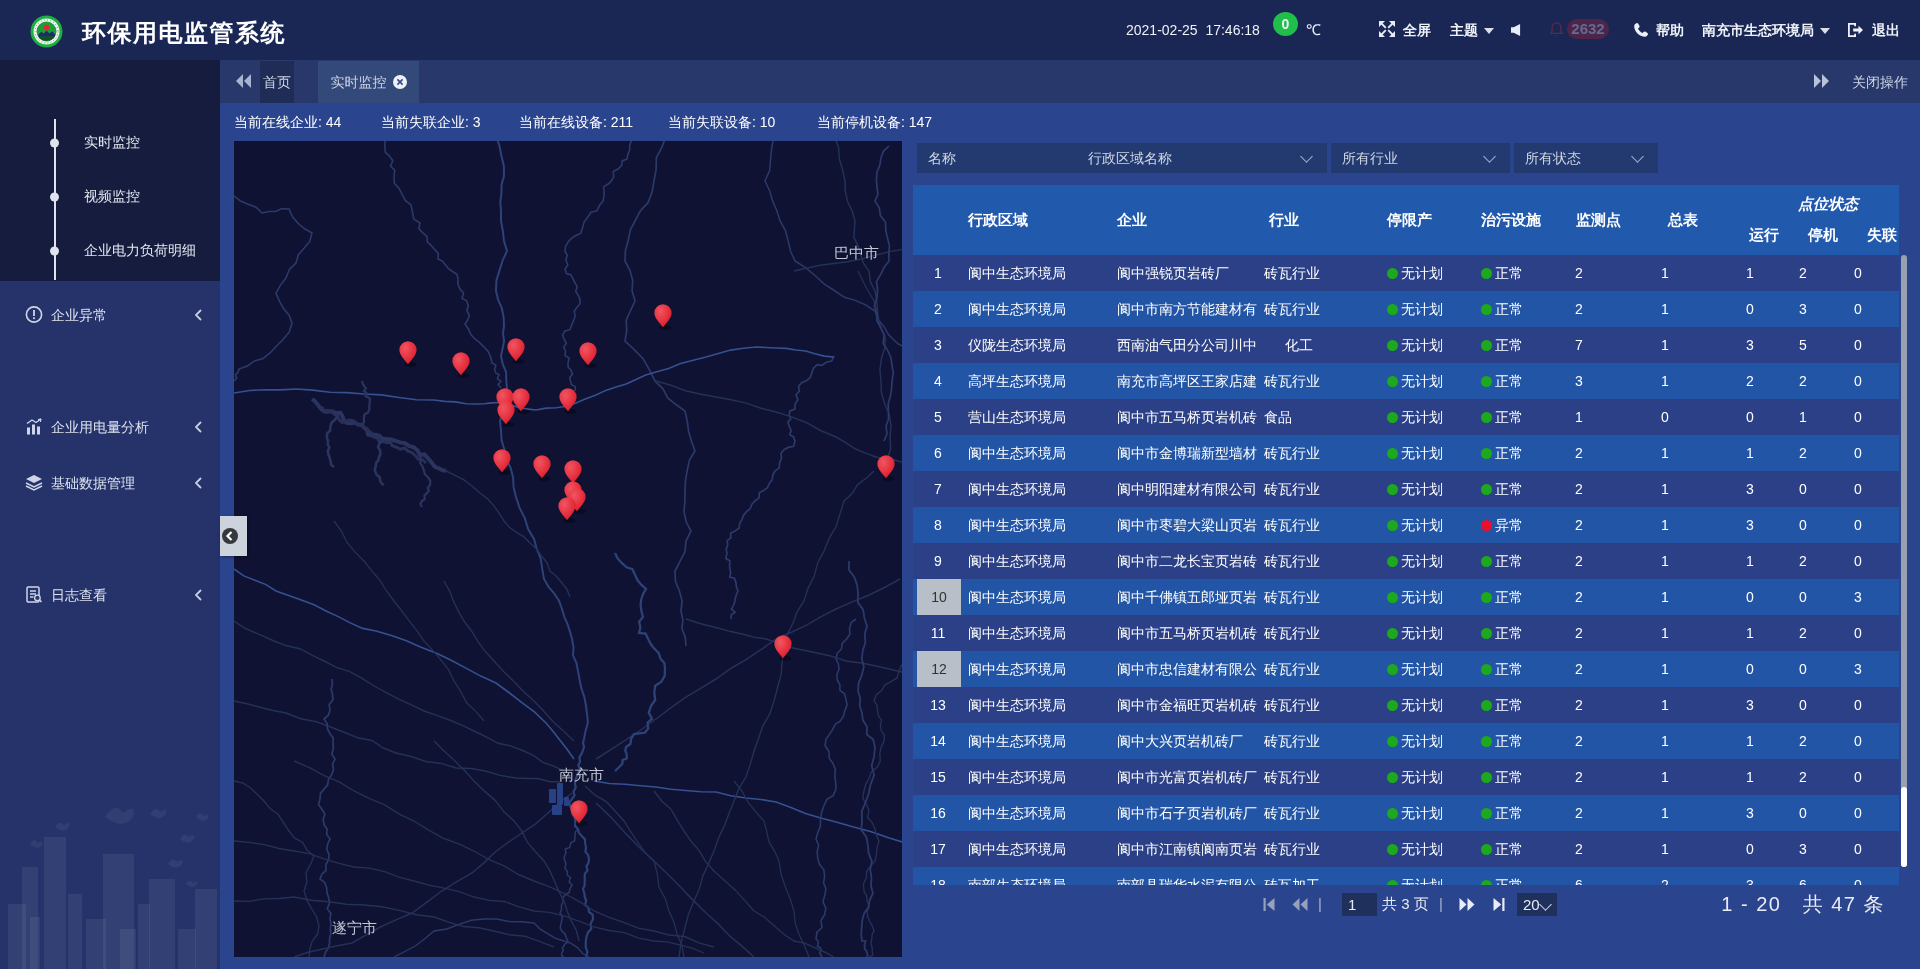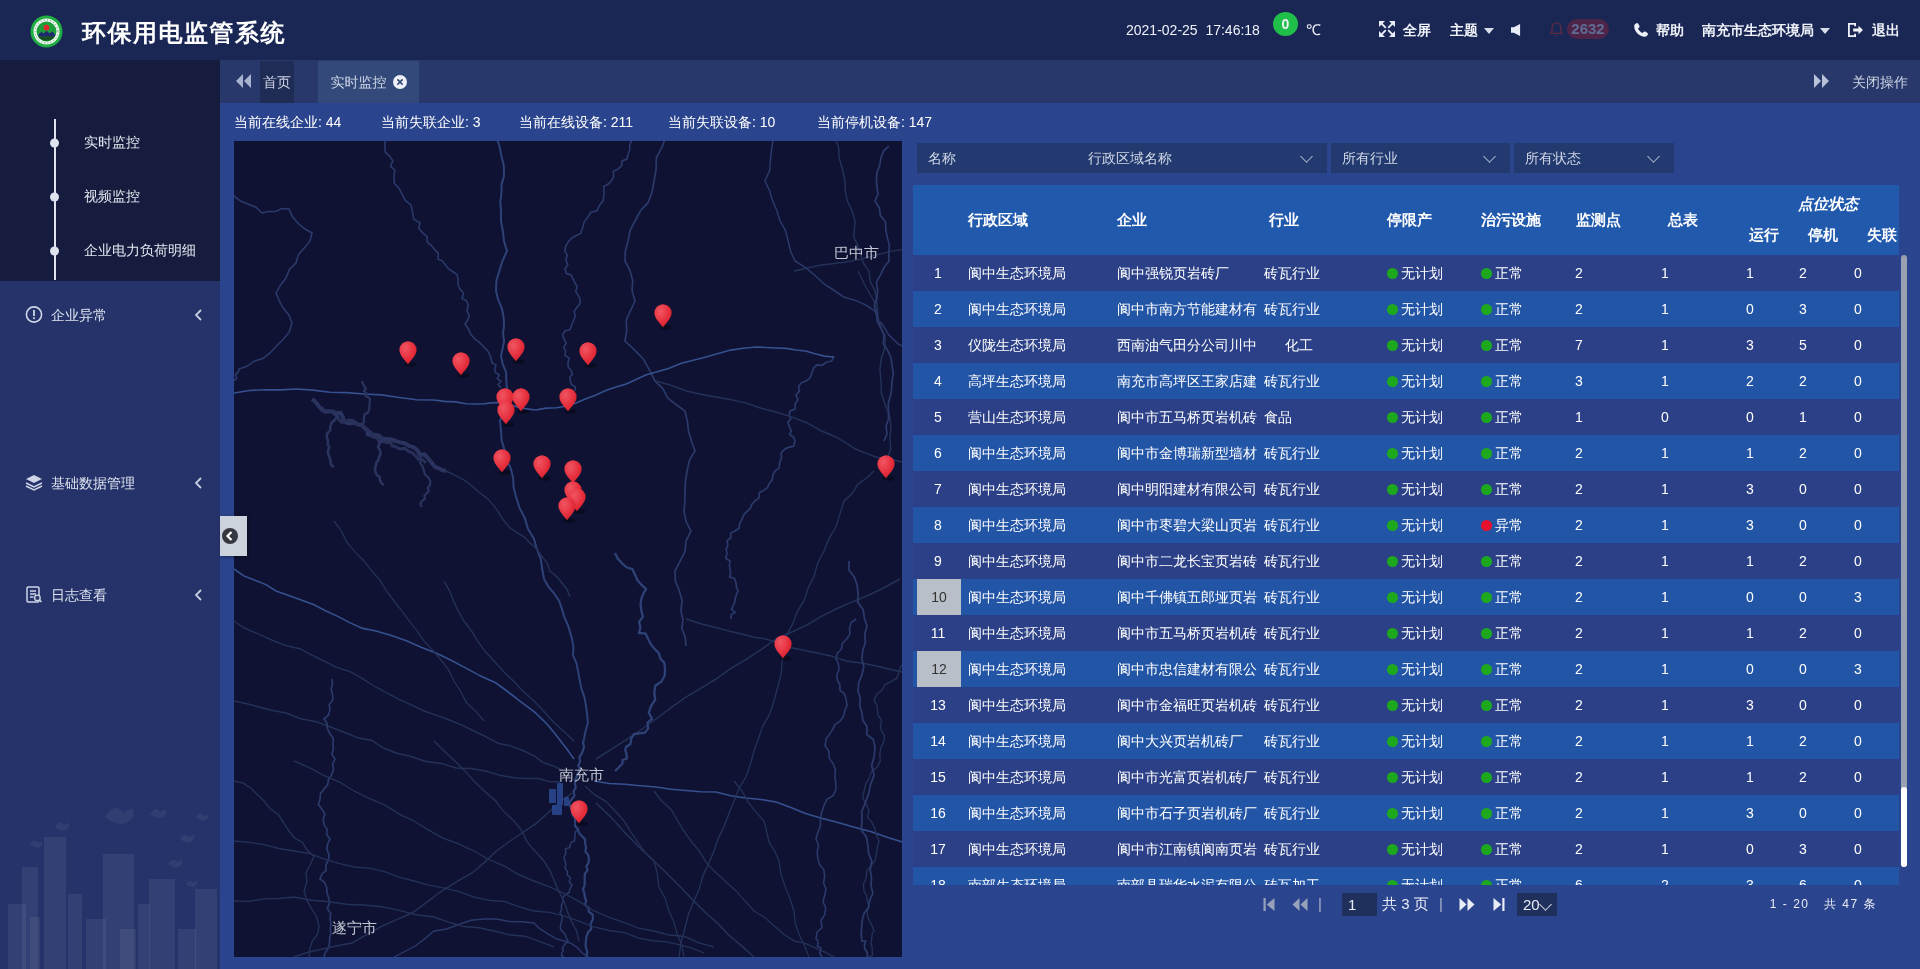--- a/index.html
+++ b/index.html
@@ -102,20 +102,33 @@
       <span class="ic"><svg width="18" height="18" viewBox="0 0 18 18">
           <circle cx="9" cy="9" r="7.6" fill="none" stroke="#cfd5e6" stroke-width="1.6"></circle>
           <rect x="8.1" y="4.5" width="1.8" height="6" fill="#cfd5e6"></rect>
           <rect x="8.1" y="11.8" width="1.8" height="1.8" fill="#cfd5e6"></rect>
         </svg></span>
       <span class="txt">企业异常</span>
       <span class="ch"><svg width="7" height="12" viewBox="0 0 7 12">
           <path d="M6,1 L1,6 L6,11" fill="none" stroke="#c7cedf" stroke-width="1.8"></path>
         </svg></span>
     </div>
+ <div class="mi" style="top:340px">
+      <span class="ic"><svg width="19" height="18" viewBox="0 0 19 18">
+          <rect x="2" y="10" width="3" height="7" fill="#cfd5e6"></rect>
+          <rect x="7" y="7" width="3" height="10" fill="#cfd5e6"></rect>
+          <rect x="12" y="9" width="3" height="8" fill="#cfd5e6"></rect>
+          <path d="M2,6 L7,2.5 L11,5 L16,1.5" fill="none" stroke="#cfd5e6" stroke-width="1.4"></path>
+          <path d="M16,1.5 l-3,0.5 M16,1.5 l-0.6,3" stroke="#cfd5e6" stroke-width="1.2"></path>
+        </svg></span>
+      <span class="txt">企业用电量分析</span>
+      <span class="ch"><svg width="7" height="12" viewBox="0 0 7 12">
+          <path d="M6,1 L1,6 L6,11" fill="none" stroke="#c7cedf" stroke-width="1.8"></path>
+        </svg></span>
+    </div>
  <div class="mi" style="top:396px">
       <span class="ic"><svg width="18" height="18" viewBox="0 0 18 18">
           <path d="M9,1.5 L17,5.5 L9,9.5 L1,5.5 Z" fill="#cfd5e6"></path>
           <path d="M1,9.5 L9,13.5 L17,9.5" fill="none" stroke="#cfd5e6" stroke-width="1.5"></path>
           <path d="M1,12.5 L9,16.5 L17,12.5" fill="none" stroke="#cfd5e6" stroke-width="1.5"></path>
         </svg></span>
       <span class="txt">基础数据管理</span>
       <span class="ch"><svg width="7" height="12" viewBox="0 0 7 12">
           <path d="M6,1 L1,6 L6,11" fill="none" stroke="#c7cedf" stroke-width="1.8"></path>
         </svg></span>
@@ -280,21 +293,21 @@
 <div id="mtoggle">
     <div class="cir"></div>
     <svg width="16" height="16" viewBox="0 0 16 16" style="position:absolute;left:2px;top:12px">
       <path d="M9.5,4 L5.5,8 L9.5,12" fill="none" stroke="#fff" stroke-width="2.2"></path>
     </svg>
   </div>
 
 <div class="fctl" style="left:917px;top:143px;width:180px">名称</div>
 <div class="fctl" style="left:1077px;top:143px;width:250px">行政区域名称<span class="fchev" style="right:16px"></span></div>
 <div class="fctl" style="left:1331px;top:143px;width:179px">所有行业<span class="fchev" style="right:16px"></span></div>
-<div class="fctl" style="left:1514px;top:143px;width:160px">所有状态<span class="fchev" style="right:16px"></span></div>
+<div class="fctl" style="left:1514px;top:143px;width:144px">所有状态<span class="fchev" style="right:16px"></span></div>
 
 <div id="tbl">
     <div id="thead">
  <div style="left:55px;top:26px">行政区域</div>
  <div style="left:204px;top:26px">企业</div>
  <div style="left:356px;top:26px">行业</div>
  <div style="left:474px;top:26px">停限产</div>
  <div style="left:568px;top:26px">治污设施</div>
  <div style="left:663px;top:26px">监测点</div>
  <div style="left:755px;top:26px">总表</div>
@@ -569,15 +582,15 @@
     </span>
  <span class="pi" style="left:580px;top:13px;height:13px">
       <svg width="12" height="13" viewBox="0 0 12 13">
         <g fill="#e8ecf5">
           <path d="M0.5,0 L0.5,13 L8.2,6.5 Z"></path>
           <rect x="9.3" y="0" width="2.2" height="13"></rect>
         </g>
       </svg>
     </span>
  <span class="pi" style="left:604px;top:8px;height:23px;line-height:23px;width:40px;background:#20305c;padding-left:6px">20<span class="fchev" style="right:7px;top:7px;border-color:#cfd6e4"></span></span>
- <span class="pi" style="right:22px;font-size:12px;letter-spacing:1.5px">1 - 20&nbsp;&nbsp;&nbsp;共 47 条</span>
+ <span class="pi" style="right:14px;font-size:20px;letter-spacing:1.5px">1 - 20&nbsp;&nbsp;&nbsp;共 47 条</span>
 </div>
 <div id="sbar"></div>
 <div id="sthumb"></div>
 </body></html>

